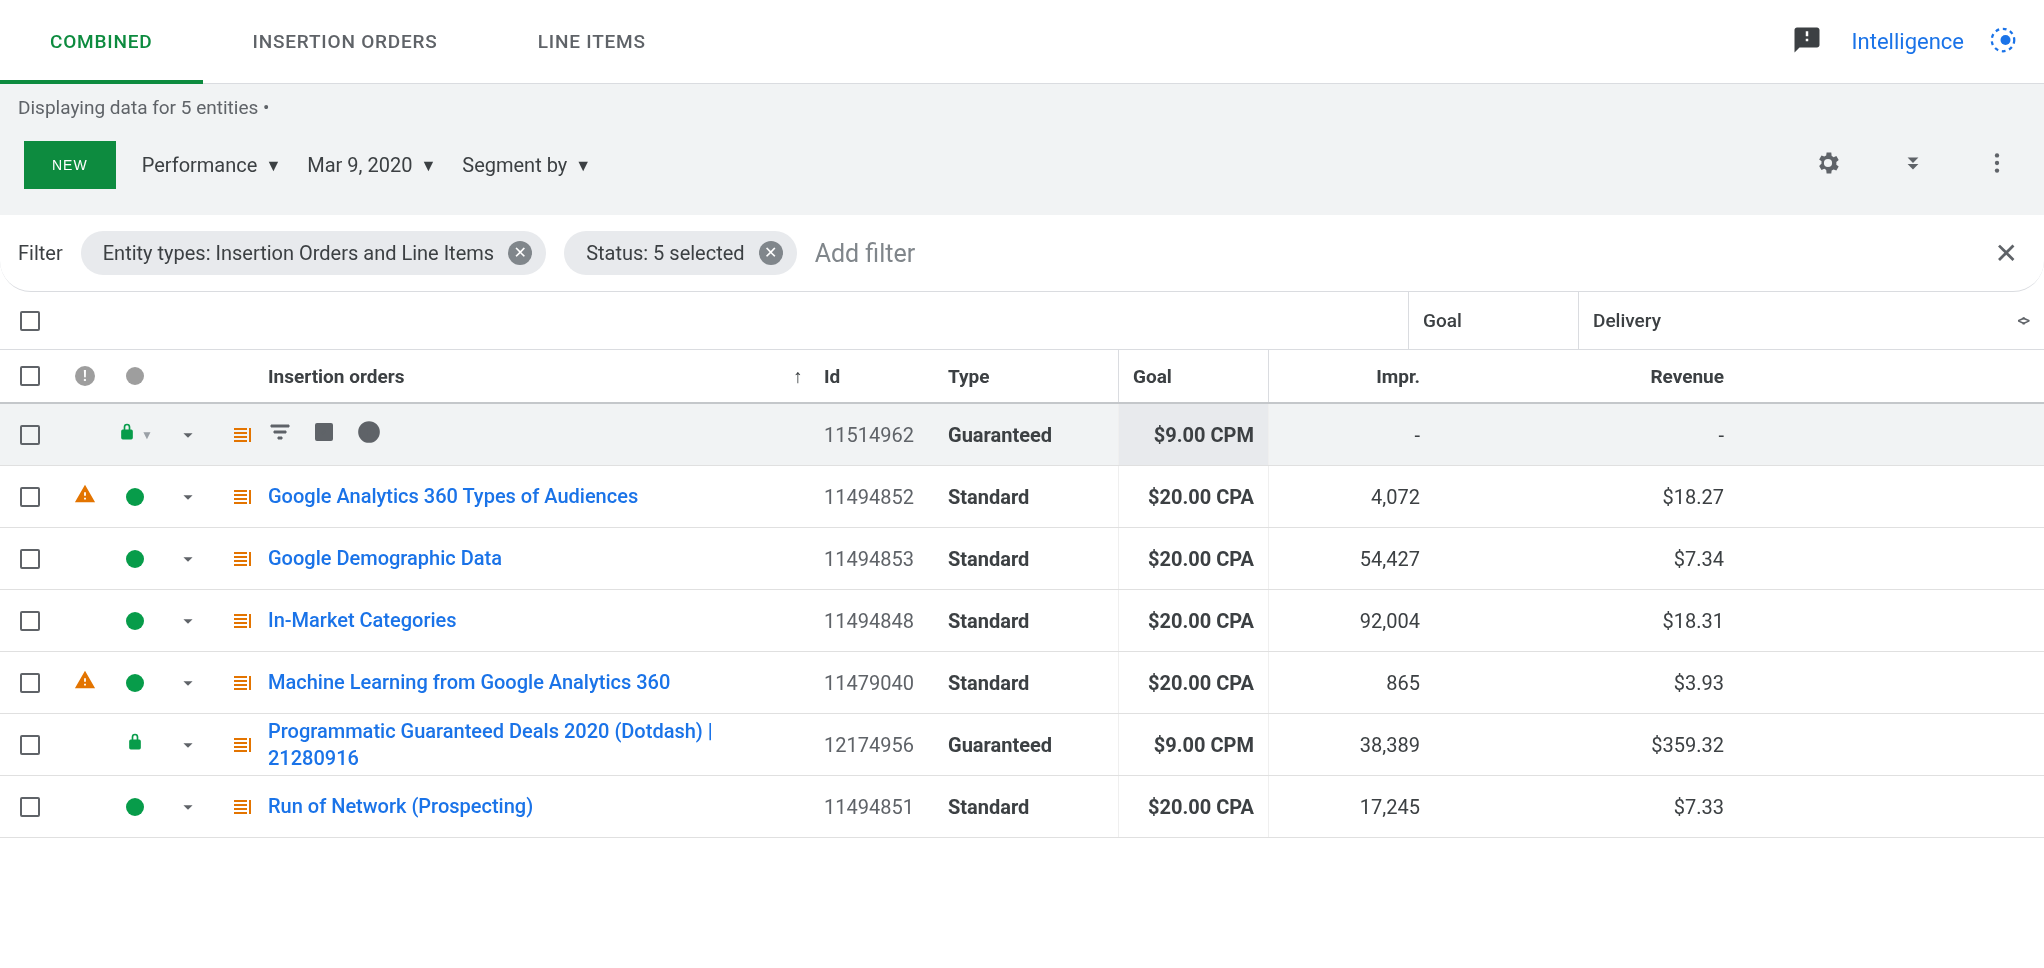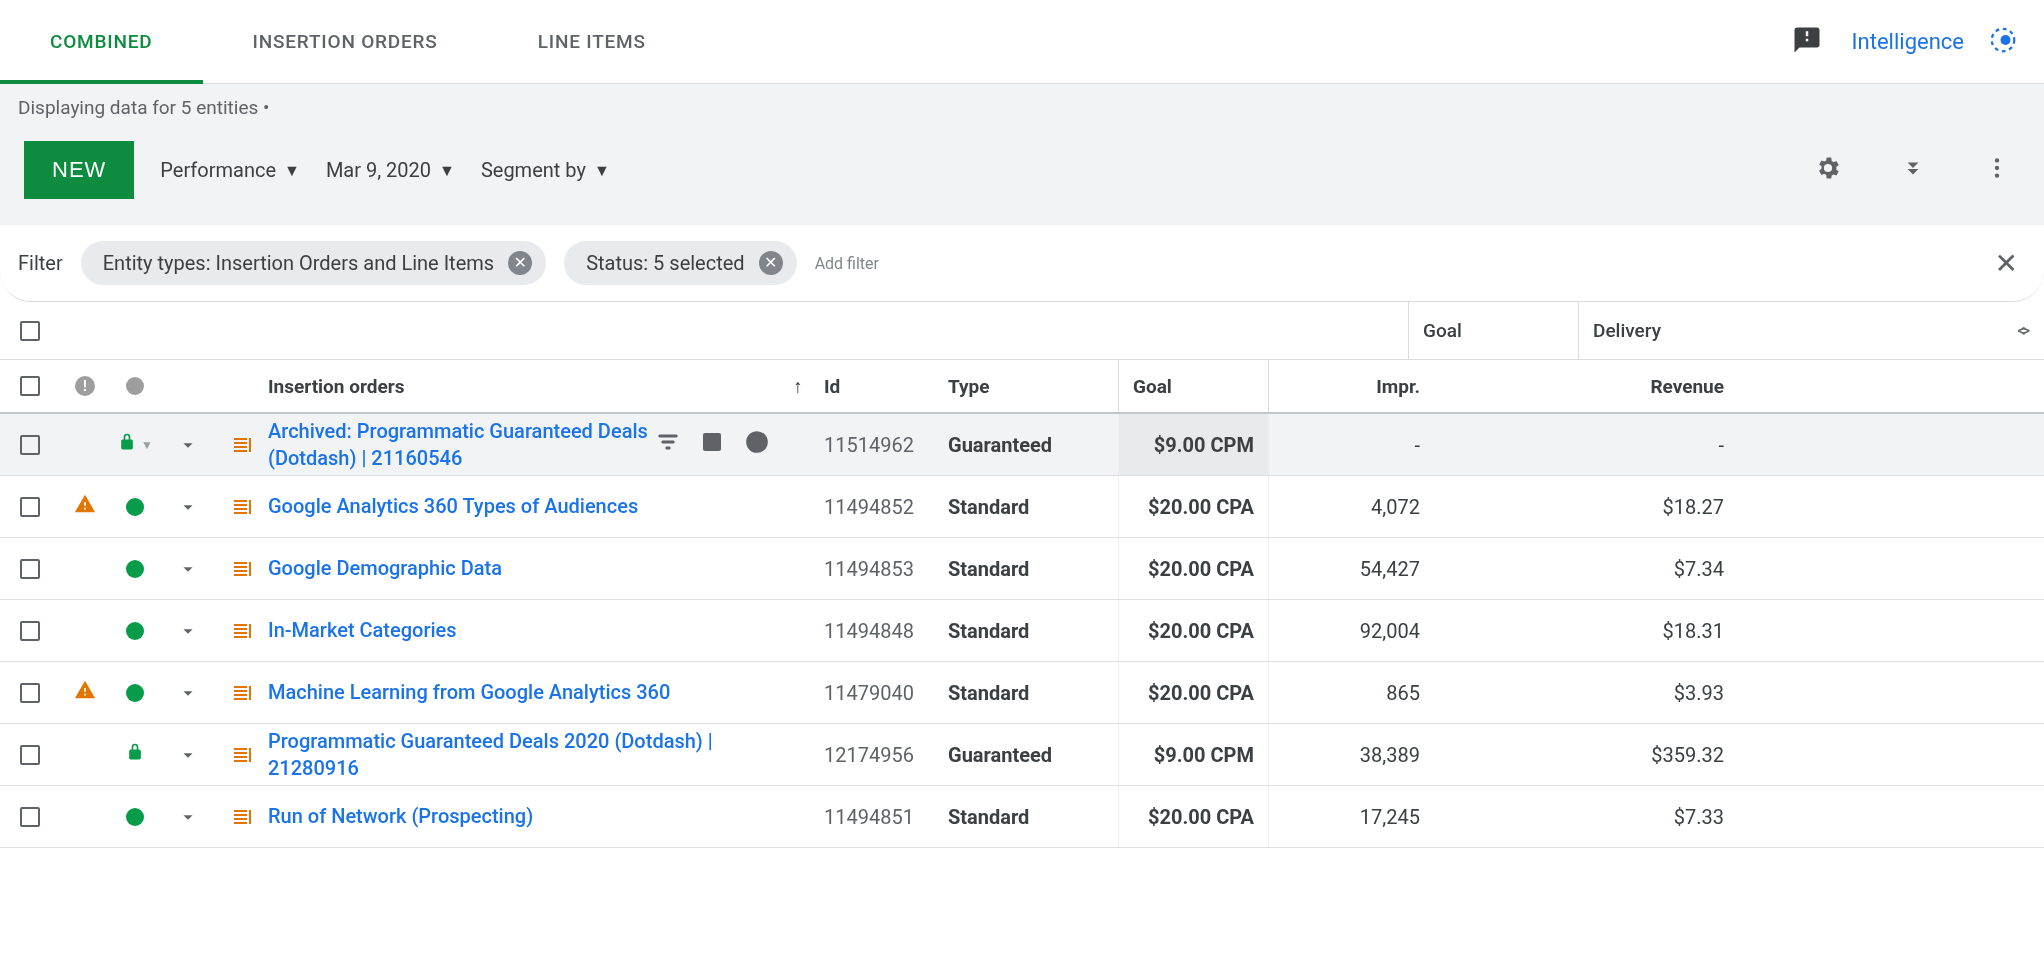--- a/index.html
+++ b/index.html
@@ -63,21 +63,21 @@
     display:flex;
     align-items:center;
     padding: 22px 18px 26px 24px;
     gap: 26px;
   }
   .new-btn {
     background:#0d8b3f;
     color:#fff;
     font-weight:500;
     letter-spacing:1px;
-    font-size:22px;
+    font-size:14px;
     border:none;
     padding: 16px 28px;
     cursor:pointer;
   }
   .dropdown {
     display:flex;
     align-items:center;
     gap:8px;
     font-size:20px;
     color:#3c4043;
@@ -104,21 +104,21 @@
     padding: 10px 14px 10px 22px;
     font-size:20px;
     gap:14px;
     cursor:pointer;
   }
   .chip-close {
     width:24px;height:24px;border-radius:50%;
     background:#80868b;color:#fff;display:flex;align-items:center;justify-content:center;
     font-size:16px;line-height:1;cursor:pointer;
   }
-  .add-filter { color:#80868b; font-size:16px; cursor:pointer; }
+  .add-filter { color:#80868b; font-size:25px; cursor:pointer; }
   .filter-row .spacer{flex:1;}
   .close-x { font-size:28px; color:#5f6368; cursor:pointer; padding:0 8px;}
   
   .grid-header-top {
     display:grid;
     grid-template-columns: 60px 50px 50px 56px 52px 510px 470px 160px 170px 150px 310px;
     align-items:center;
     height:58px;
     border-bottom:1px solid #dadce0;
     font-weight:500;
@@ -311,21 +311,20 @@
         <svg width="22" height="22" viewBox="0 0 24 24" fill="#5f6368">
           <path d="M7 10l5 5 5-5z"></path>
         </svg>
       </div>
       <div class="io-icon io-orange">
         <svg width="24" height="24" viewBox="0 0 24 24">
           <path d="M4 5h13v2H4zM4 9h13v2H4zM4 13h13v2H4zM4 17h13v2H4zM19 5h2v14h-2z"></path>
         </svg>
       </div>
       <div class="name-wrap">
-        <a class="name">Archived: Programmatic Guaranteed Deals (Dotdash) | 21160546</a>
         <span class="hover-actions">
           <span class="act-ico"><svg width="24" height="24" viewBox="0 0 24 24">
               <path d="M3 5h18v2H3zM6 11h12v2H6zM10 17h4v2h-4z"></path>
             </svg></span>
           <span class="act-ico"><svg width="24" height="24" viewBox="0 0 24 24" fill="none" stroke-width="2">
               <rect x="4" y="4" width="16" height="16" rx="1"></rect>
               <path d="M10 14l5-5M11 9h4v4"></path>
             </svg></span>
           <span class="act-ico"><svg width="26" height="26" viewBox="0 0 24 24" fill="none" stroke-width="2">
               <circle cx="12" cy="12" r="9"></circle>

